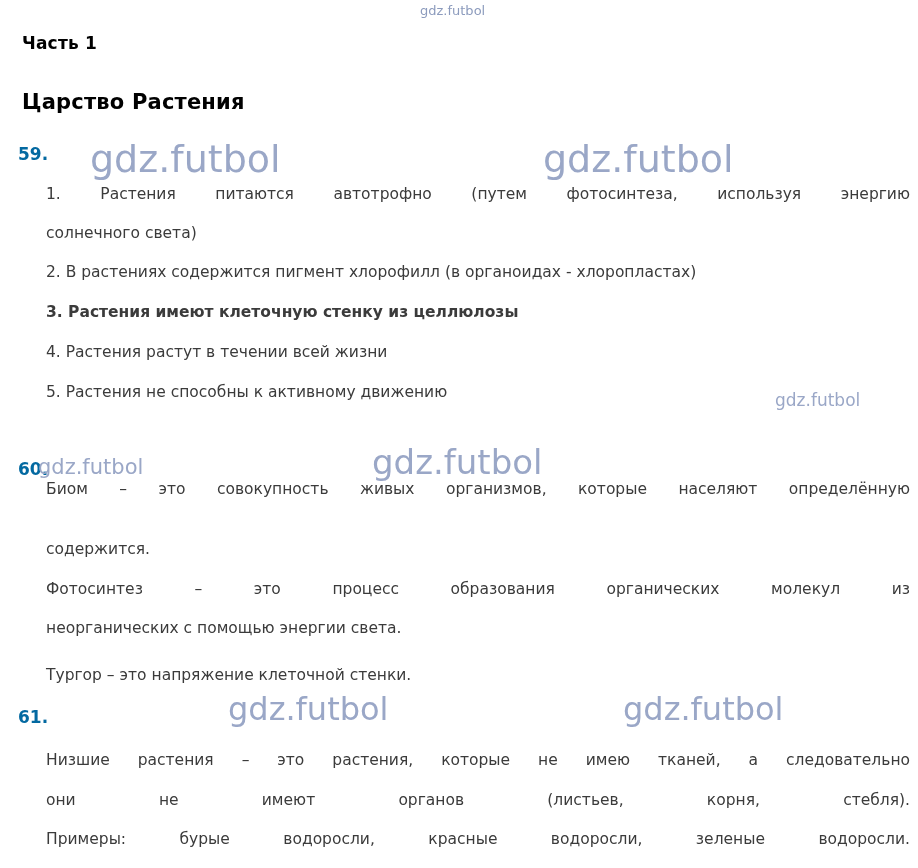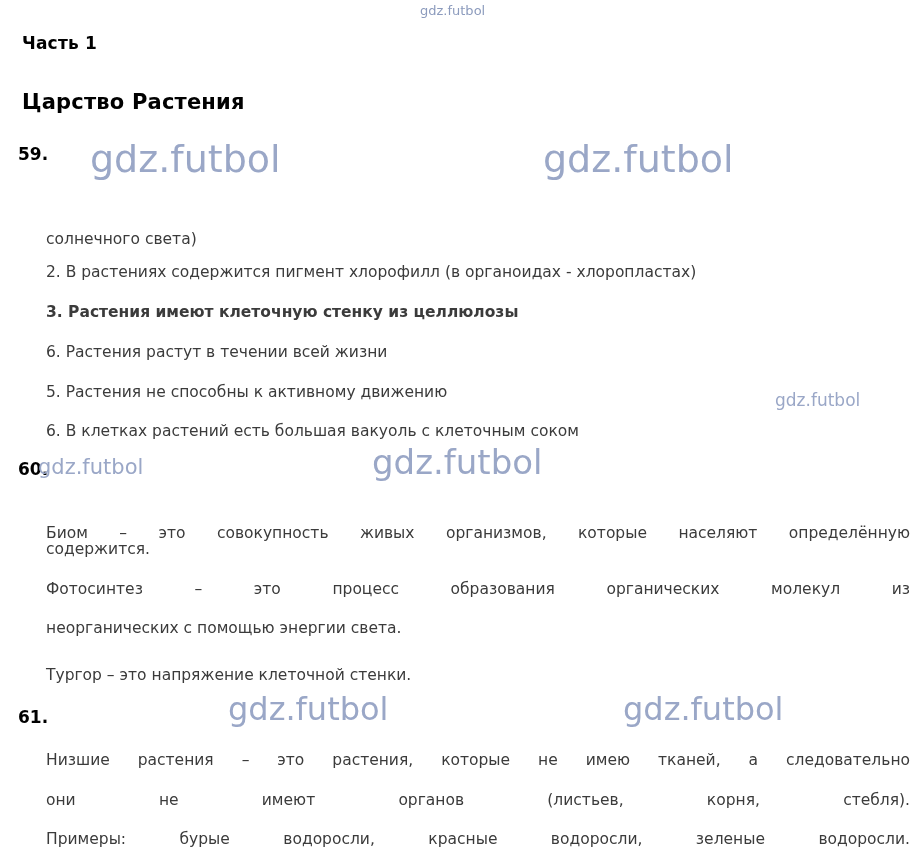--- a/index.html
+++ b/index.html
@@ -58,47 +58,47 @@
     top: 90px;
     font-size: 21px;
     font-weight: bold;
     letter-spacing: 0.2px;
   }
   .qnum {
     position: absolute;
     left: 18px;
     font-size: 17px;
     font-weight: bold;
-    color: #000000;
+    color: #0369a1;
   }
   .qnum-59 { top: 144px; }
   .qnum-60 { top: 459px; text-align: center; }
   .qnum-61 { top: 707px; }
 
   .line {
     position: absolute;
     left: 46px;
     font-size: 15.5px;
     color: #3b3b3b;
     line-height: 1.25;
     width: 864px;
   }
   .just {
     text-align: justify;
     text-align-last: justify;
   }
   .l1  { top: 185px; }
-  .l2  { top: 224px; margin-top: 6px; }
+  .l2  { top: 224px; }
   .l3  { top: 263px; }
   .l4  { top: 303px; font-weight: bold; }
   .l5  { top: 343px; }
   .l6  { top: 383px; }
   .l7  { top: 422px; }
 
-  .l8  { top: 524px; }
+  .l8  { top: 480px; }
   .l9  { top: 540px; }
   .l10 { top: 580px; }
   .l11 { top: 619px; }
   .l12 { top: 666px; }
 
   .l13 { top: 751px; }
   .l14 { top: 791px; }
   .l15 { top: 830px; }
 </style>
 </head>
@@ -109,26 +109,26 @@
   <div class="wm wm-top">gdz.futbol</div>
 
   <div class="h-part">Часть 1</div>
   <div class="h-kingdom">Царство Растения</div>
 
   <div class="qnum qnum-59">59.</div>
 
   <div class="wm wm-a">gdz.futbol</div>
   <div class="wm wm-b">gdz.futbol</div>
 
+  <div class="line l1 just">1. Растения питаются автотрофно (путем фотосинтеза, используя энергию</div>
   <div class="line l2">солнечного света)</div>
   <div class="line l3">2. В растениях содержится пигмент хлорофилл (в органоидах - хлоропластах)</div>
   <div class="line l4">3. Растения имеют клеточную стенку из целлюлозы</div>
-  <div class="line l5">6. Растения растут в течении всей жизни</div>
+  <div class="line l5">4. Растения растут в течении всей жизни</div>
   <div class="line l6">5. Растения не способны к активному движению</div>
-  <div class="line l7">6. В клетках растений есть большая вакуоль с клеточным соком</div>
 
   <div class="wm wm-c">gdz.futbol</div>
 
   <div class="qnum qnum-60">60.</div>
   <div class="wm wm-d">gdz.futbol</div>
   <div class="wm wm-e">gdz.futbol</div>
 
   <div class="line l8 just">Биом – это совокупность живых организмов, которые населяют определённую</div>
   <div class="line l9">содержится.</div>
   <div class="line l10 just">Фотосинтез – это процесс образования органических молекул из</div>

